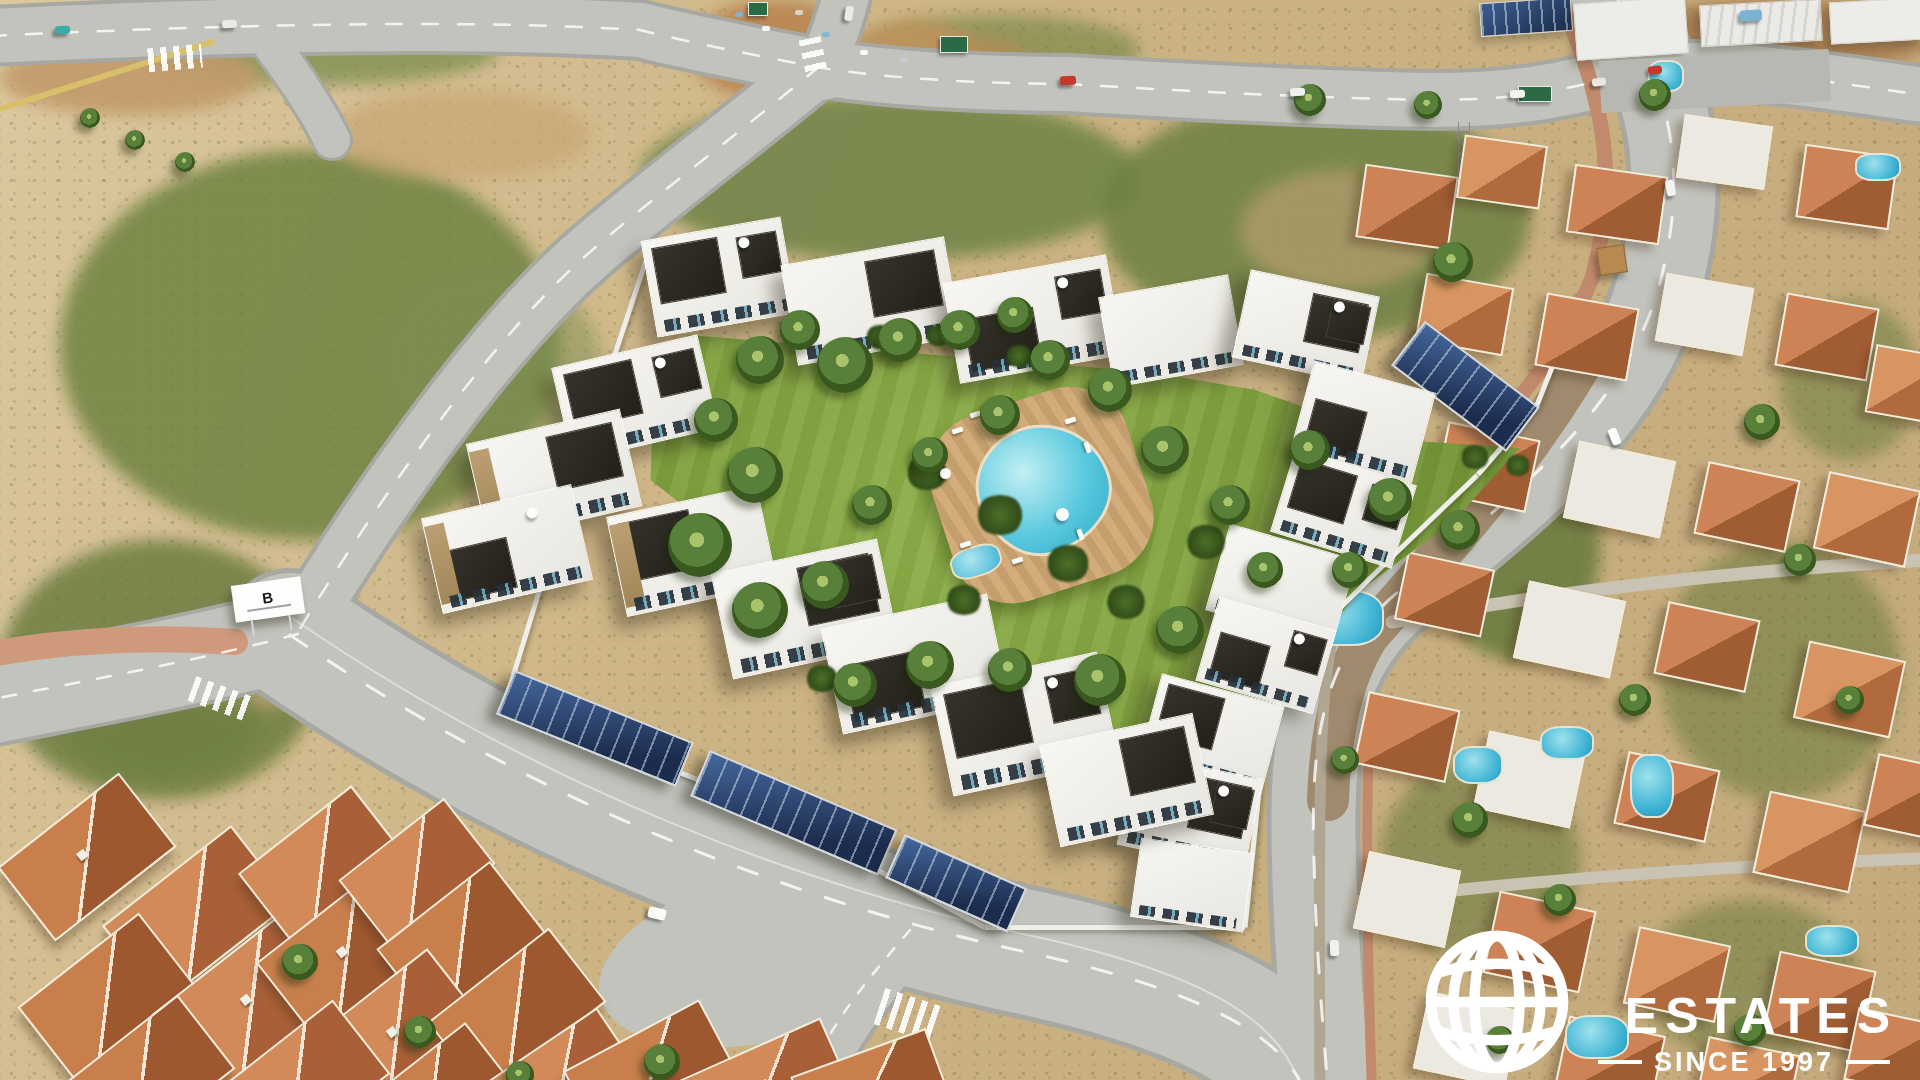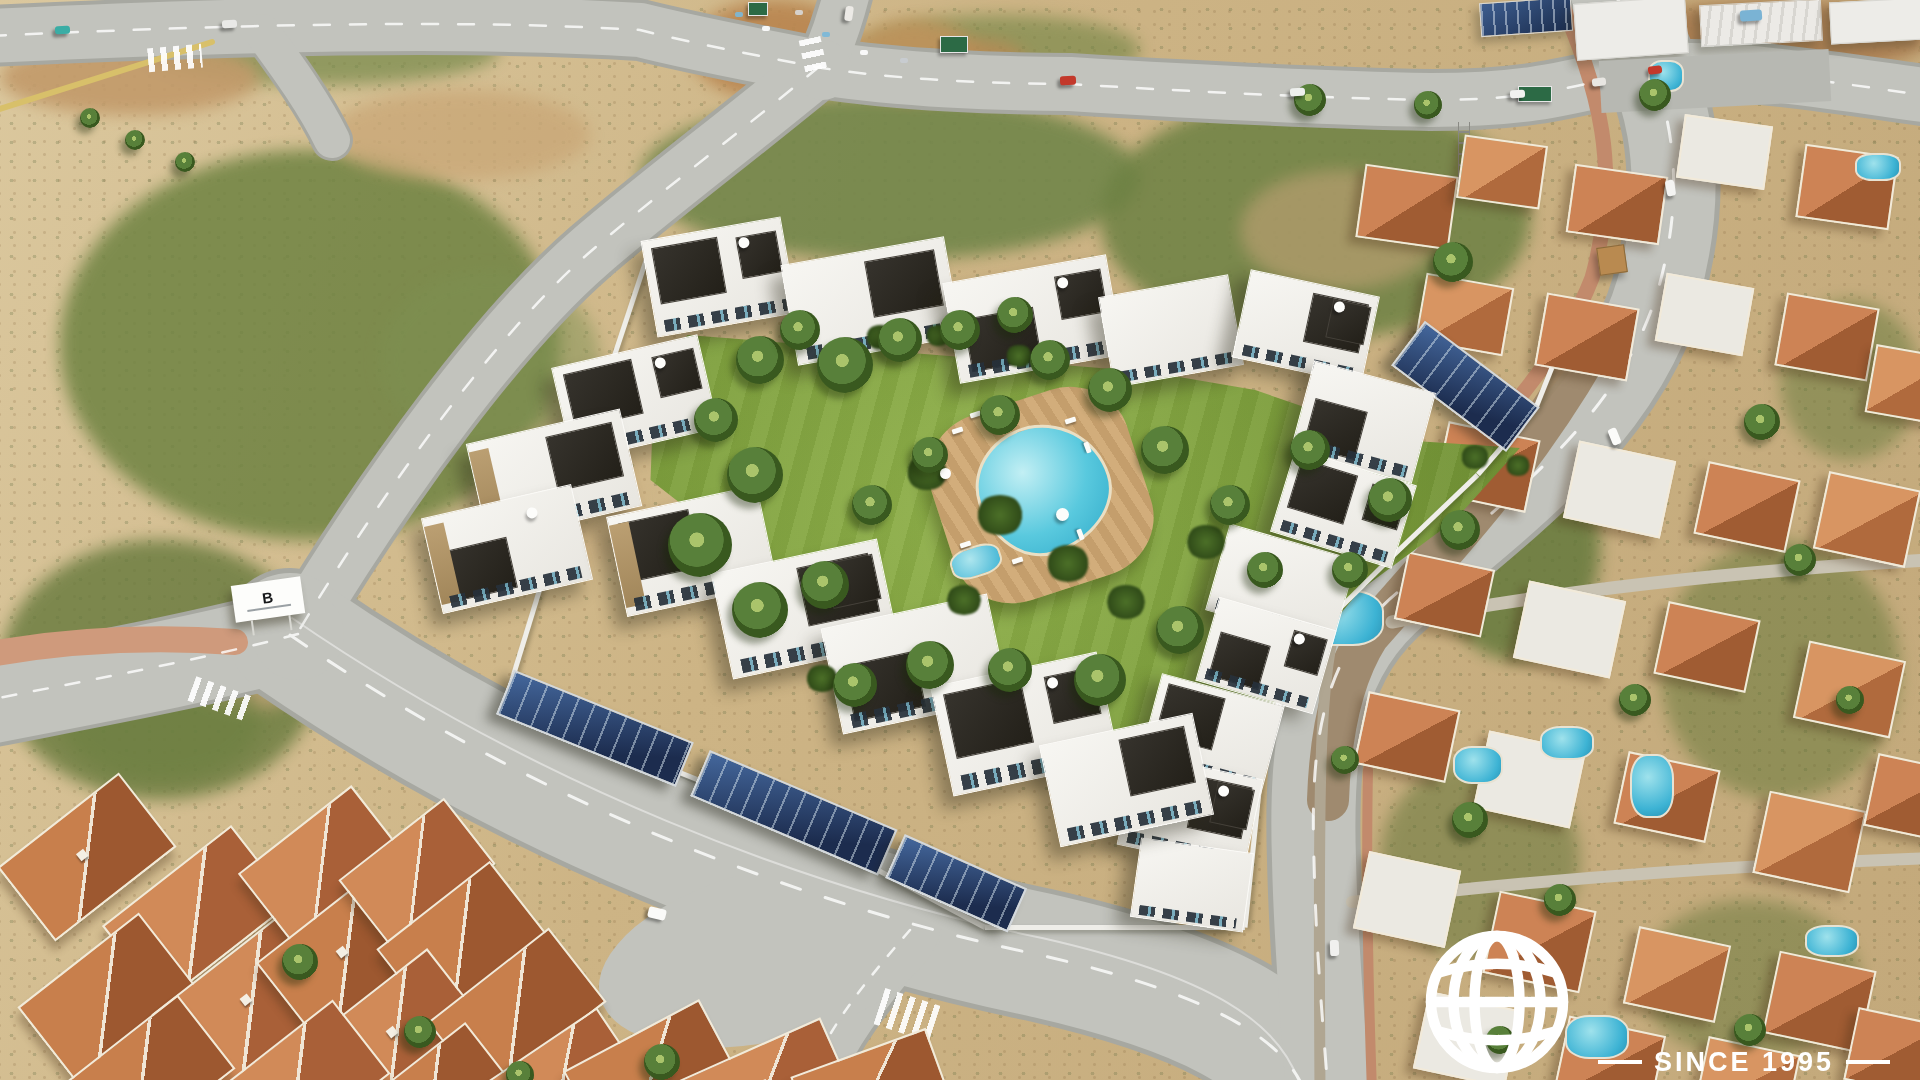--- a/index.html
+++ b/index.html
@@ -473,20 +473,21 @@
       <g fill="none" stroke="#ffffff" stroke-width="7" stroke-linecap="round">
         <circle cx="50" cy="50" r="44"></circle>
         <ellipse cx="50" cy="50" rx="15" ry="44"></ellipse>
         <ellipse cx="50" cy="50" rx="29" ry="44"></ellipse>
         <line x1="6" y1="50" x2="94" y2="50"></line>
         <path d="M12.5,30 Q50,19 87.5,30"></path>
         <path d="M12.5,70 Q50,81 87.5,70"></path>
       </g>
     </svg>
     <div class="wm-text">
+      <div class="wm-line2">ESTATES</div>
       <div class="wm-line3">
         <span class="dash l"></span>
-        <span>SINCE 1995</span>
+        <span>SINCE 1997</span>
         <span class="dash r"></span>
       </div>
     </div>
   </div>
 </div>
 
 </body></html>

